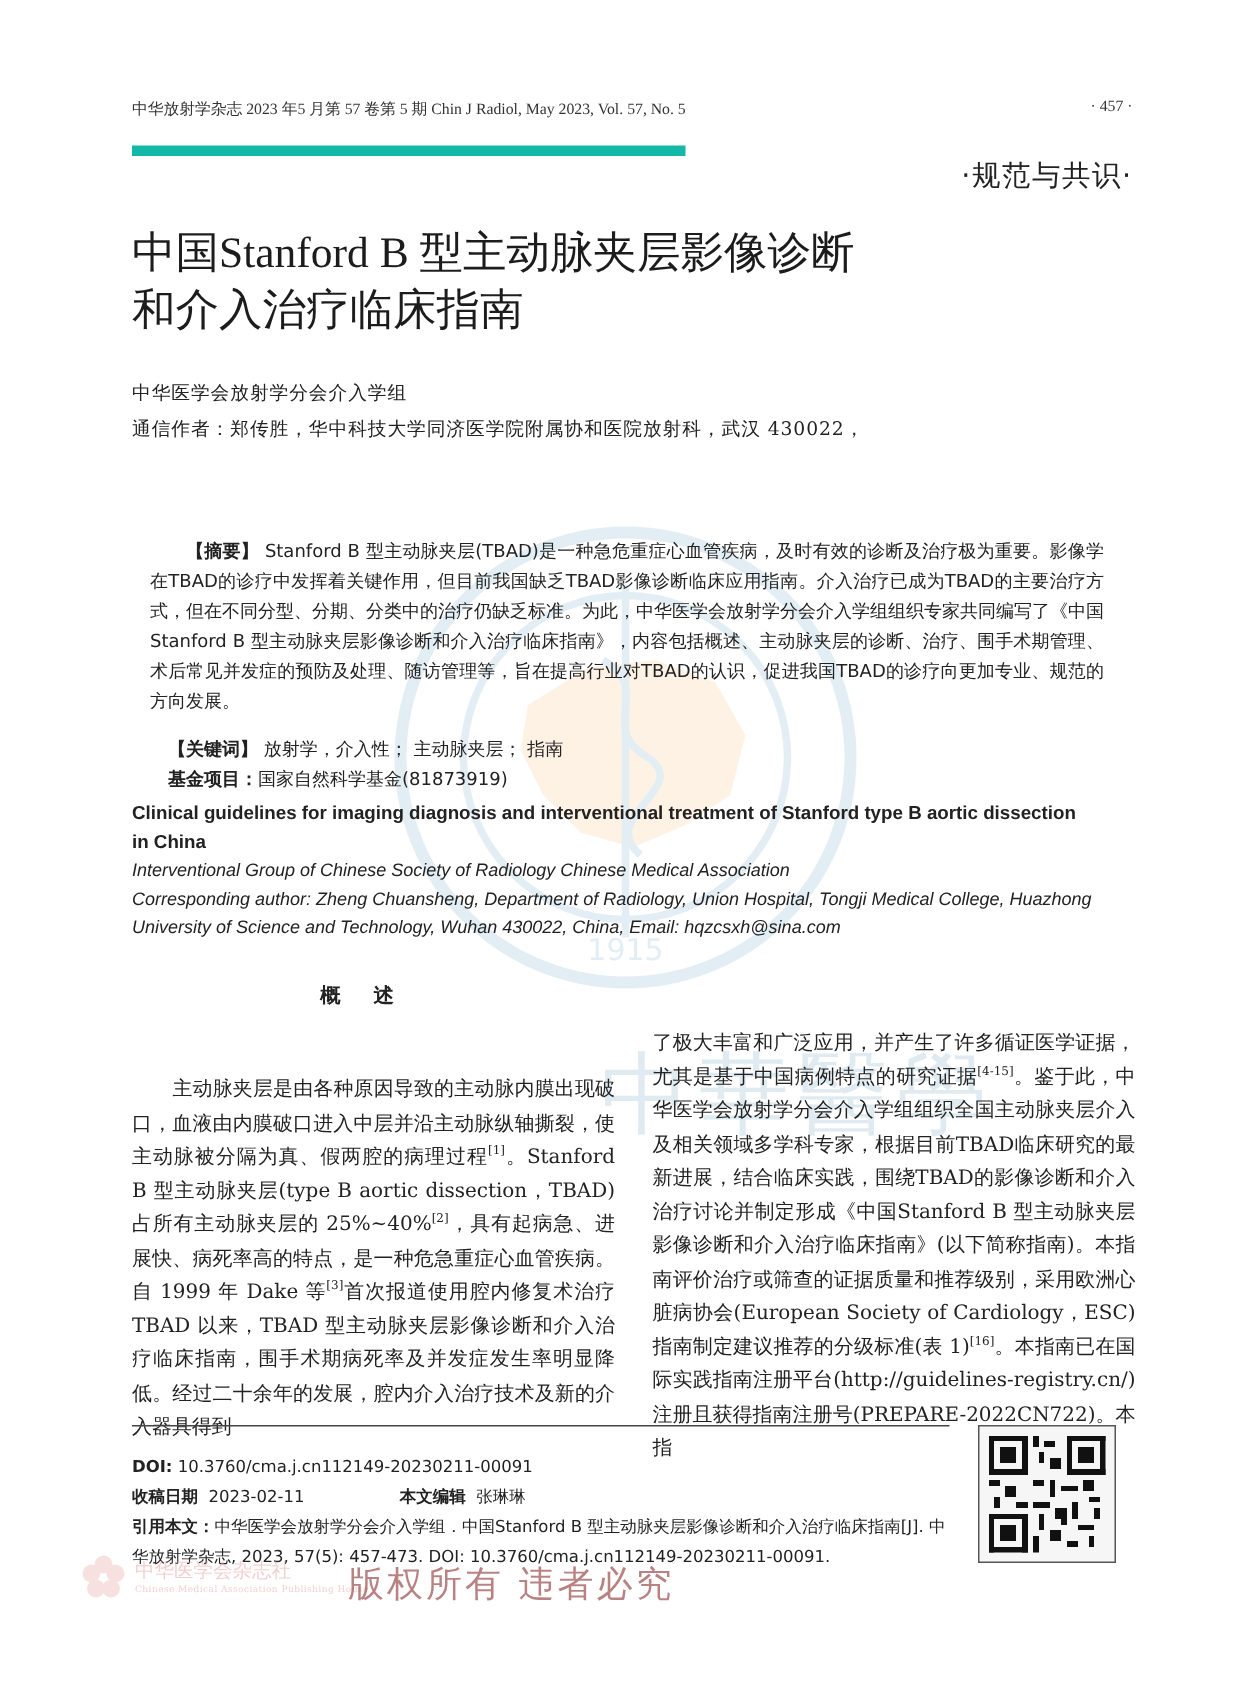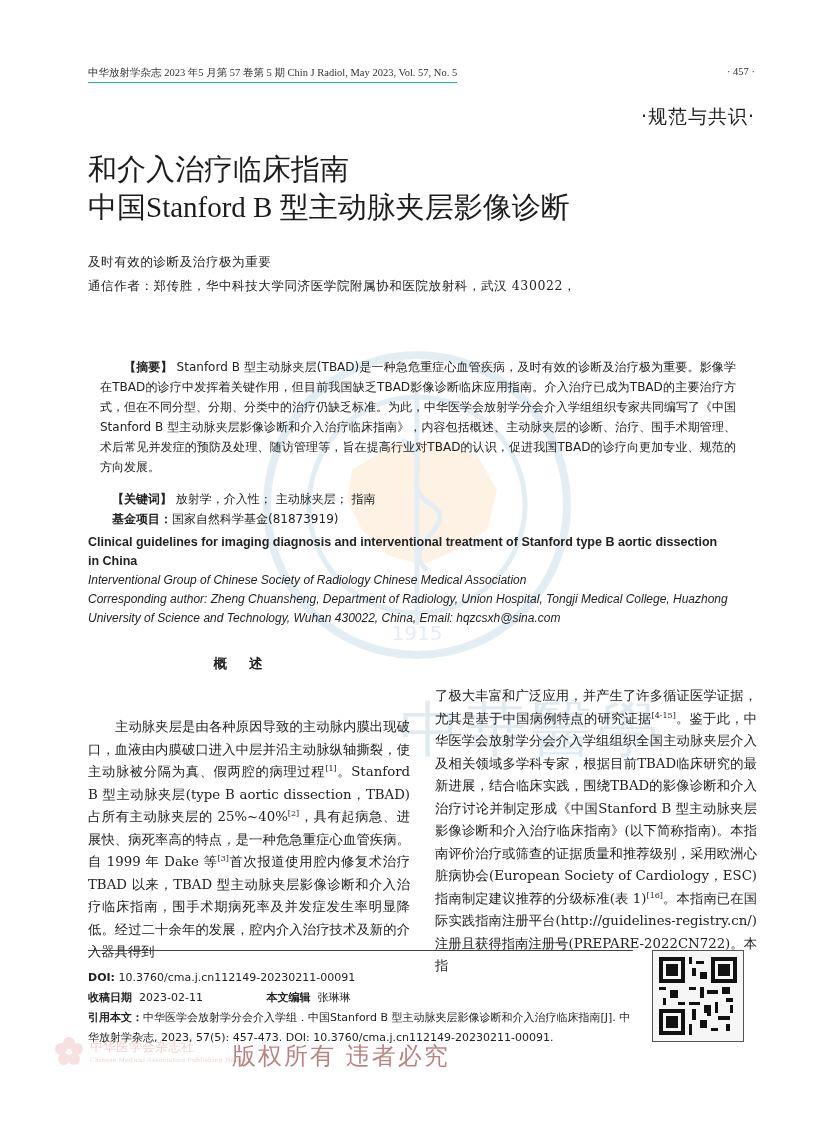--- a/index.html
+++ b/index.html
@@ -4,21 +4,21 @@
 <style>
   html, body { margin: 0; padding: 0; background: #ffffff; }
   body {
     width: 833px; height: 1122px; position: relative; overflow: hidden;
     font-family: "DejaVu Serif", "Liberation Serif", serif; color: #222;
   }
   .abs { position: absolute; }
   
   .run-head {
     left: 88px; top: 66px; font-size: 10.5px; color: #333;
-    border-bottom: 1px solid #14b8a6; padding-bottom: 2px; white-space: nowrap;
+    border-bottom: 7px solid #14b8a6; padding-bottom: 17px; white-space: nowrap;
     font-family: "Liberation Serif", serif;
   }
   .page-num { right: 78px; top: 66px; font-size: 10.5px; color: #333; font-family: "Liberation Serif", serif; }
   .column-tag { right: 78px; top: 104px; font-size: 19px; color: #222; letter-spacing: 1px; font-family: "DejaVu Sans", sans-serif; }
   .title {
     left: 88px; top: 150px; font-size: 29px; line-height: 38px; color: #1c1c1c;
     font-family: "Liberation Serif", serif; font-weight: normal;
   }
   .authors { left: 88px; top: 250px; font-size: 12.5px; line-height: 24px; color: #222; letter-spacing: 0.6px; }
   .abstract { left: 88px; top: 345px; width: 660px; font-size: 12px; line-height: 20px; color: #222; font-family: "DejaVu Sans", sans-serif; }
@@ -61,26 +61,26 @@
     <text x="155" y="290" text-anchor="middle" font-size="20" fill="#7fb3cf" font-family="DejaVu Sans, sans-serif">1915</text>
   </svg>
 </div>
 <div class="abs wm-calli">中華醫學</div>
 
 <div class="abs run-head">中华放射学杂志 2023 年5 月第 57 卷第 5 期   Chin J Radiol, May 2023, Vol. 57, No. 5</div>
 <div class="abs page-num">· 457 ·</div>
 <div class="abs column-tag">·规范与共识·</div>
 
 <div class="abs title">
+  <div>中国Stanford B 型主动脉夹层影像诊断</div>
   <div>和介入治疗临床指南</div>
-  <div>中国Stanford B 型主动脉夹层影像诊断</div>
 </div>
 
 <div class="abs authors">
-  <div>及时有效的诊断及治疗极为重要</div>
+  <div>中华医学会放射学分会介入学组</div>
   <div>通信作者：郑传胜，华中科技大学同济医学院附属协和医院放射科，武汉 430022，</div>
 </div>
 
 <div class="abs abstract">
   <p>
     <span class="lbl">【摘要】</span>
     <span>Stanford B 型主动脉夹层(TBAD)是一种急危重症心血管疾病，及时有效的诊断及治疗极为重要。影像学在TBAD的诊疗中发挥着关键作用，但目前我国缺乏TBAD影像诊断临床应用指南。介入治疗已成为TBAD的主要治疗方式，但在不同分型、分期、分类中的治疗仍缺乏标准。为此，中华医学会放射学分会介入学组组织专家共同编写了《中国Stanford B 型主动脉夹层影像诊断和介入治疗临床指南》，内容包括概述、主动脉夹层的诊断、治疗、围手术期管理、术后常见并发症的预防及处理、随访管理等，旨在提高行业对TBAD的认识，促进我国TBAD的诊疗向更加专业、规范的方向发展。</span>
   </p>
   <div class="row">
     <span class="lbl">【关键词】</span>

